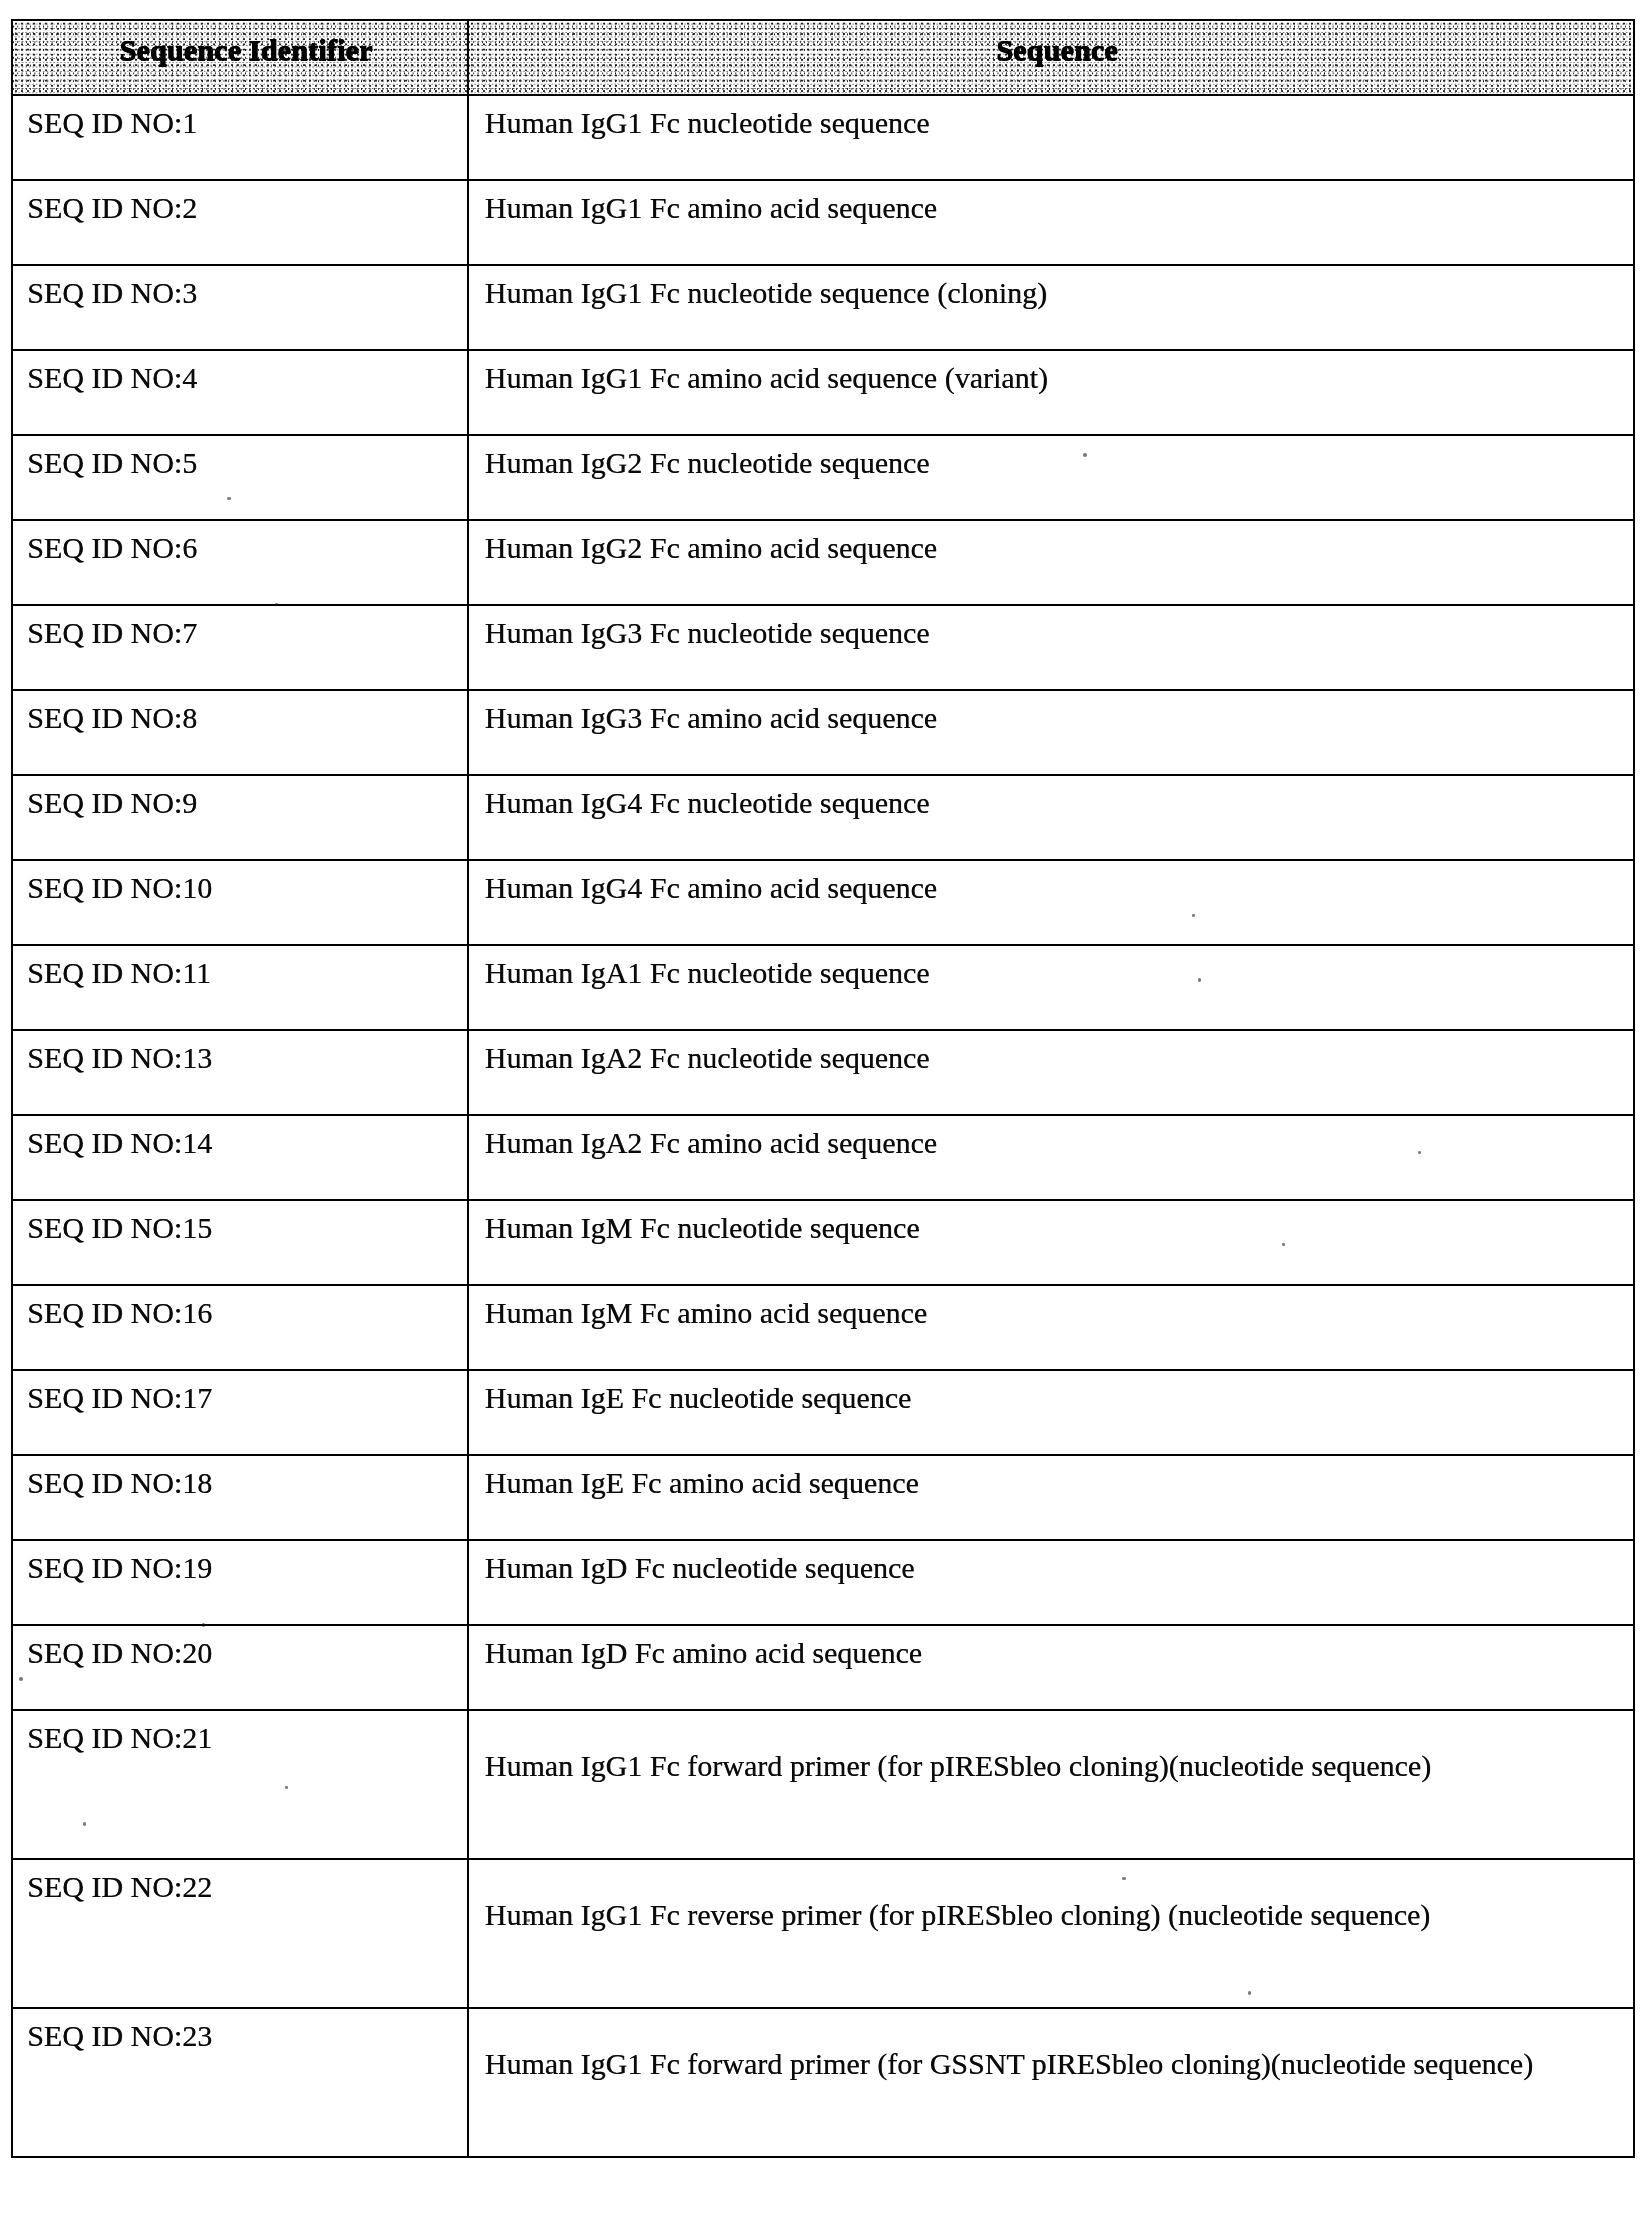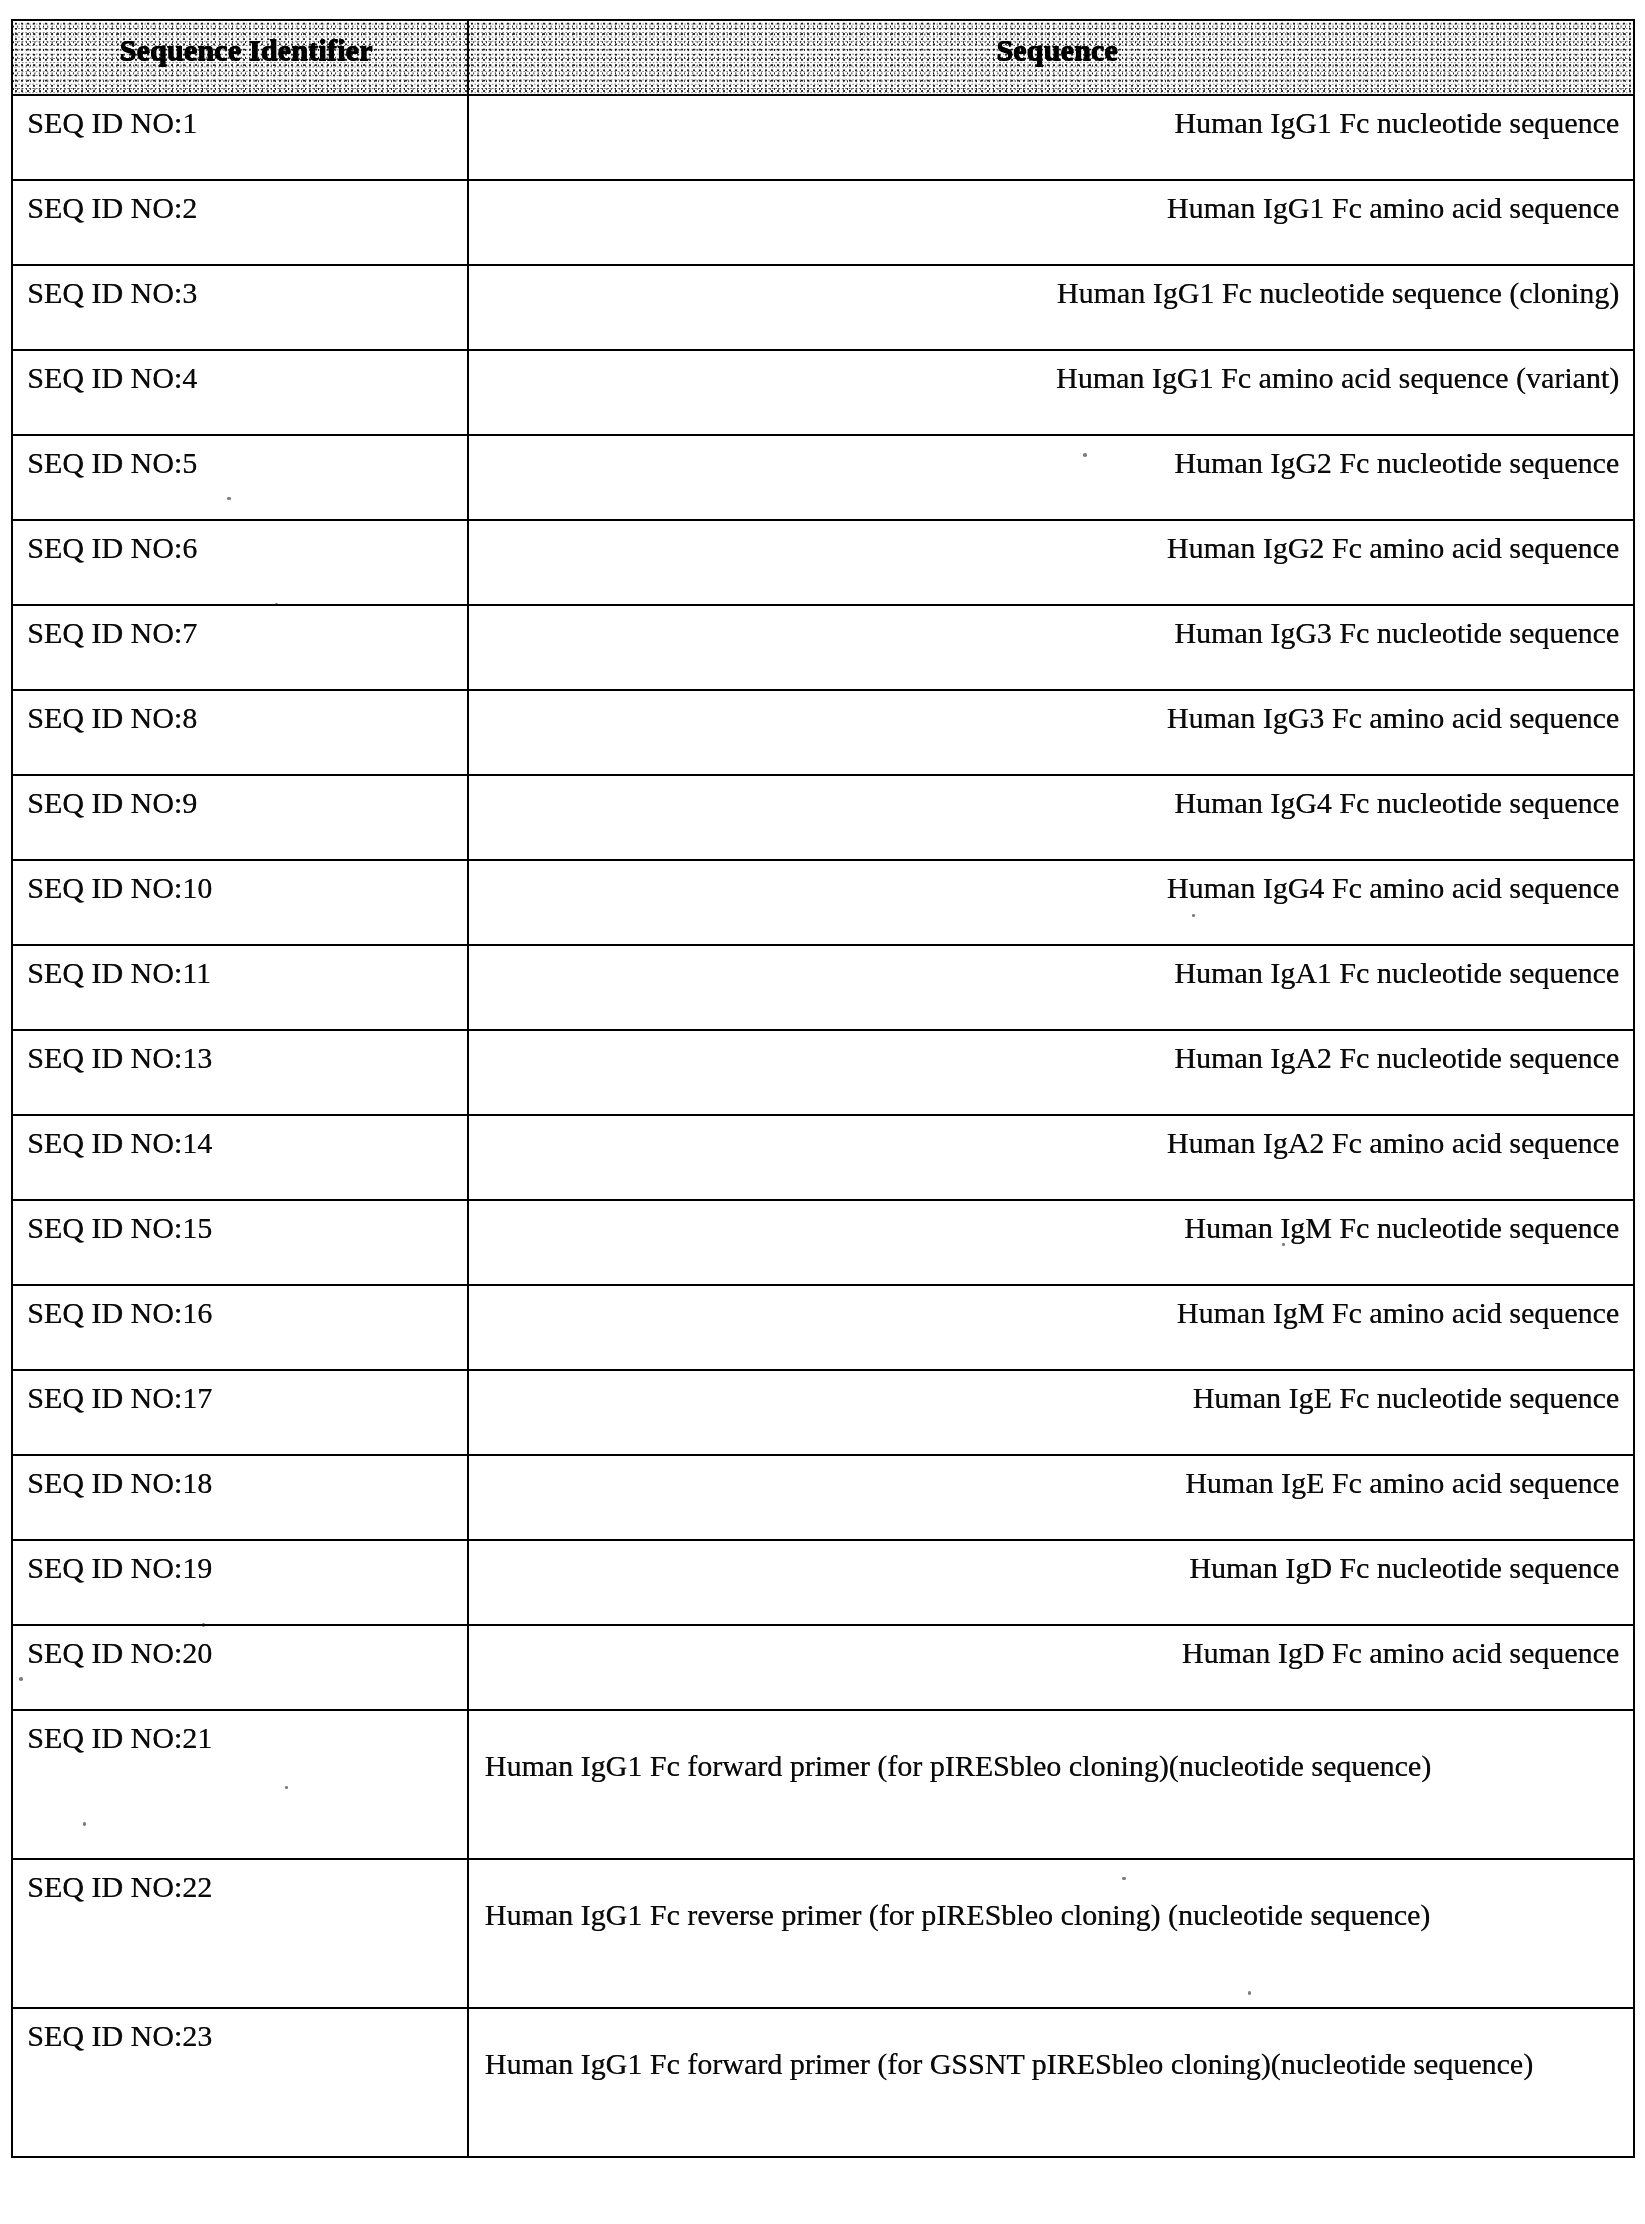--- a/index.html
+++ b/index.html
@@ -94,21 +94,20 @@
     padding: 3.5px 10.4px 0 12px;
     text-shadow: 0.3px 0 0 rgba(0,0,0,0.75);
   }
   td.id-cell .cell {
     white-space: nowrap;
     padding-left: 14px;
   }
   td.seq-cell .cell {
     padding-left: 15.6px;
     padding-right: 14px;
-    text-align: right;
   }
 
   tr.r-single td { height: 83px; }
   tr.r-double  td { height: 147px; border-radius: 15px; }
 
   tr.r-double td.seq-cell .cell {
     line-height: 71px;
     padding-top: 19px;
   }
   tr.r-double td.seq-cell .cell.justified {

